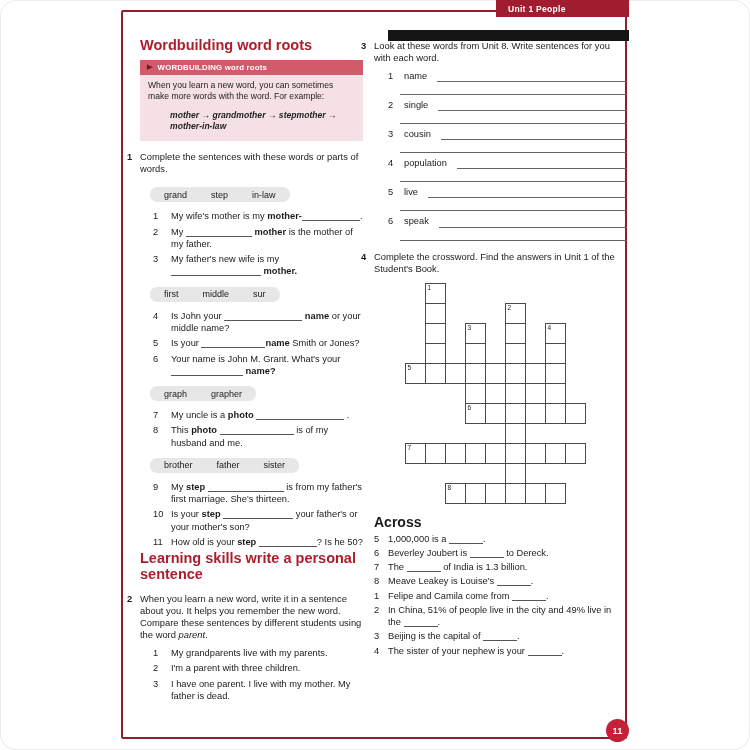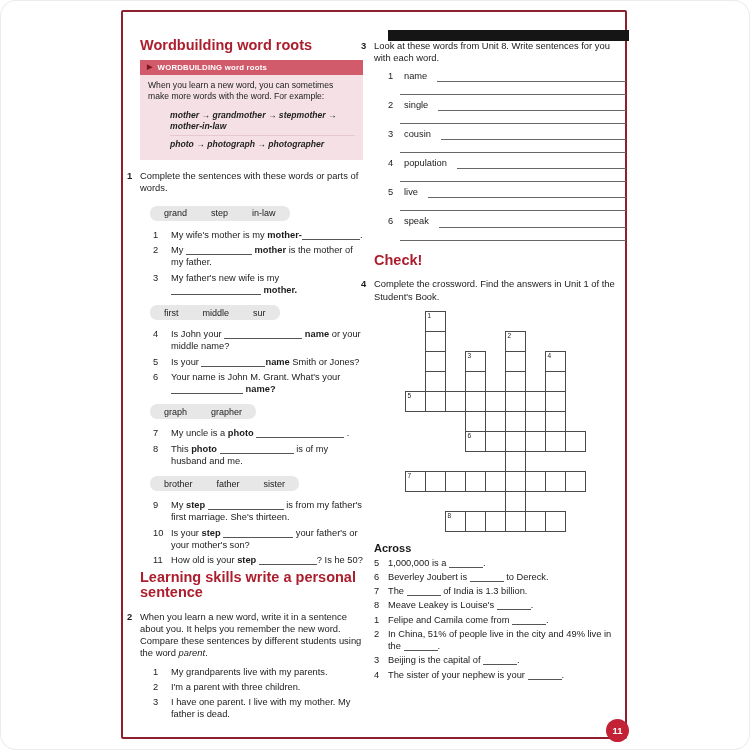--- a/index.html
+++ b/index.html
@@ -50,47 +50,49 @@
   .ex3-row .n{min-width:10px;flex:none;}
   .ex3-row .line{flex:1;border-bottom:1px solid #666;height:10px;margin-left:4px;}
   .full-line{border-bottom:1px solid #666;height:12px;margin:0 0 2px 26px;}
 
   
   .xword{position:relative;margin:8px 0 10px 31px;}
   .xcell{position:absolute;width:21px;height:21px;border:1px solid #4a4a4a;box-sizing:border-box;background:#fff;}
   .xnum{position:absolute;top:0px;left:1.5px;font-size:6.5px;line-height:8px;}
 
   
-  .clue-title{font-weight:bold;font-size:11px;margin:9px 0 3px;}
+  .clue-title{font-weight:bold;font-size:14px;margin:9px 0 3px;}
   .clue{display:flex;gap:6px;font-size:9.3px;line-height:1.32;margin-bottom:2px;}
   .clue .n{min-width:8px;flex:none;}
 </style>
 </head>
 <body>
 
 <div class="sheet" style="--heading: #ac1e2d; --frame: #8e1f2c; --banner: #a01c2e; --box_header: #d15a6b; --box_body: #f5e1e5; --black_bar: #151515; --page_circle: #c32136;">
 
   <div class="frame"></div>
 
+  <div class="unit-banner">
+    <span>Unit 1  People</span>
+  </div>
 
   <div class="black-bar"></div>
 
   <div class="col-left">
     <h1 class="red-heading">Wordbuilding word roots</h1>
 
     <div class="wb-box">
       <div class="wb-head">
         <span class="wb-arrow">▶</span>
         <span>WORDBUILDING word roots</span>
       </div>
       <div class="wb-body">
         <div class="wb-intro">When you learn a new word, you can sometimes make more words with the word. For example:</div>
         <div>
             <div class="wb-example">mother → grandmother → stepmother → mother-in-law</div>
-            <div class="wb-example">photo → photograph → photographer</div>
           </div>
       </div>
     </div>
 
     <div class="ex-head">
       <span class="ex-num">1</span>
       <span>Complete the sentences with these words or parts of words.</span>
     </div>
     <div><div class="word-box">
           <span class="chip">grand</span>
@@ -212,21 +214,20 @@
         <div class="ex3-item">
           <div class="ex3-row">
             <span class="n">6</span>
             <span>speak</span>
             <span class="line"></span>
           </div>
           <div class="full-line"></div>
         </div>
       </div>
 
-    <h1 class="red-heading" style="margin-top:12px;">Check!</h1>
 
     <div class="ex-head">
       <span class="ex-num">4</span>
       <span>Complete the crossword. Find the answers in Unit 1 of the Student's Book.</span>
     </div>
 
     <div class="xword" style="width: 181px; height: 221px;">
         <div class="xcell" style="left: 20px; top: 0px;">
           <span class="xnum">1</span>
         </div>

